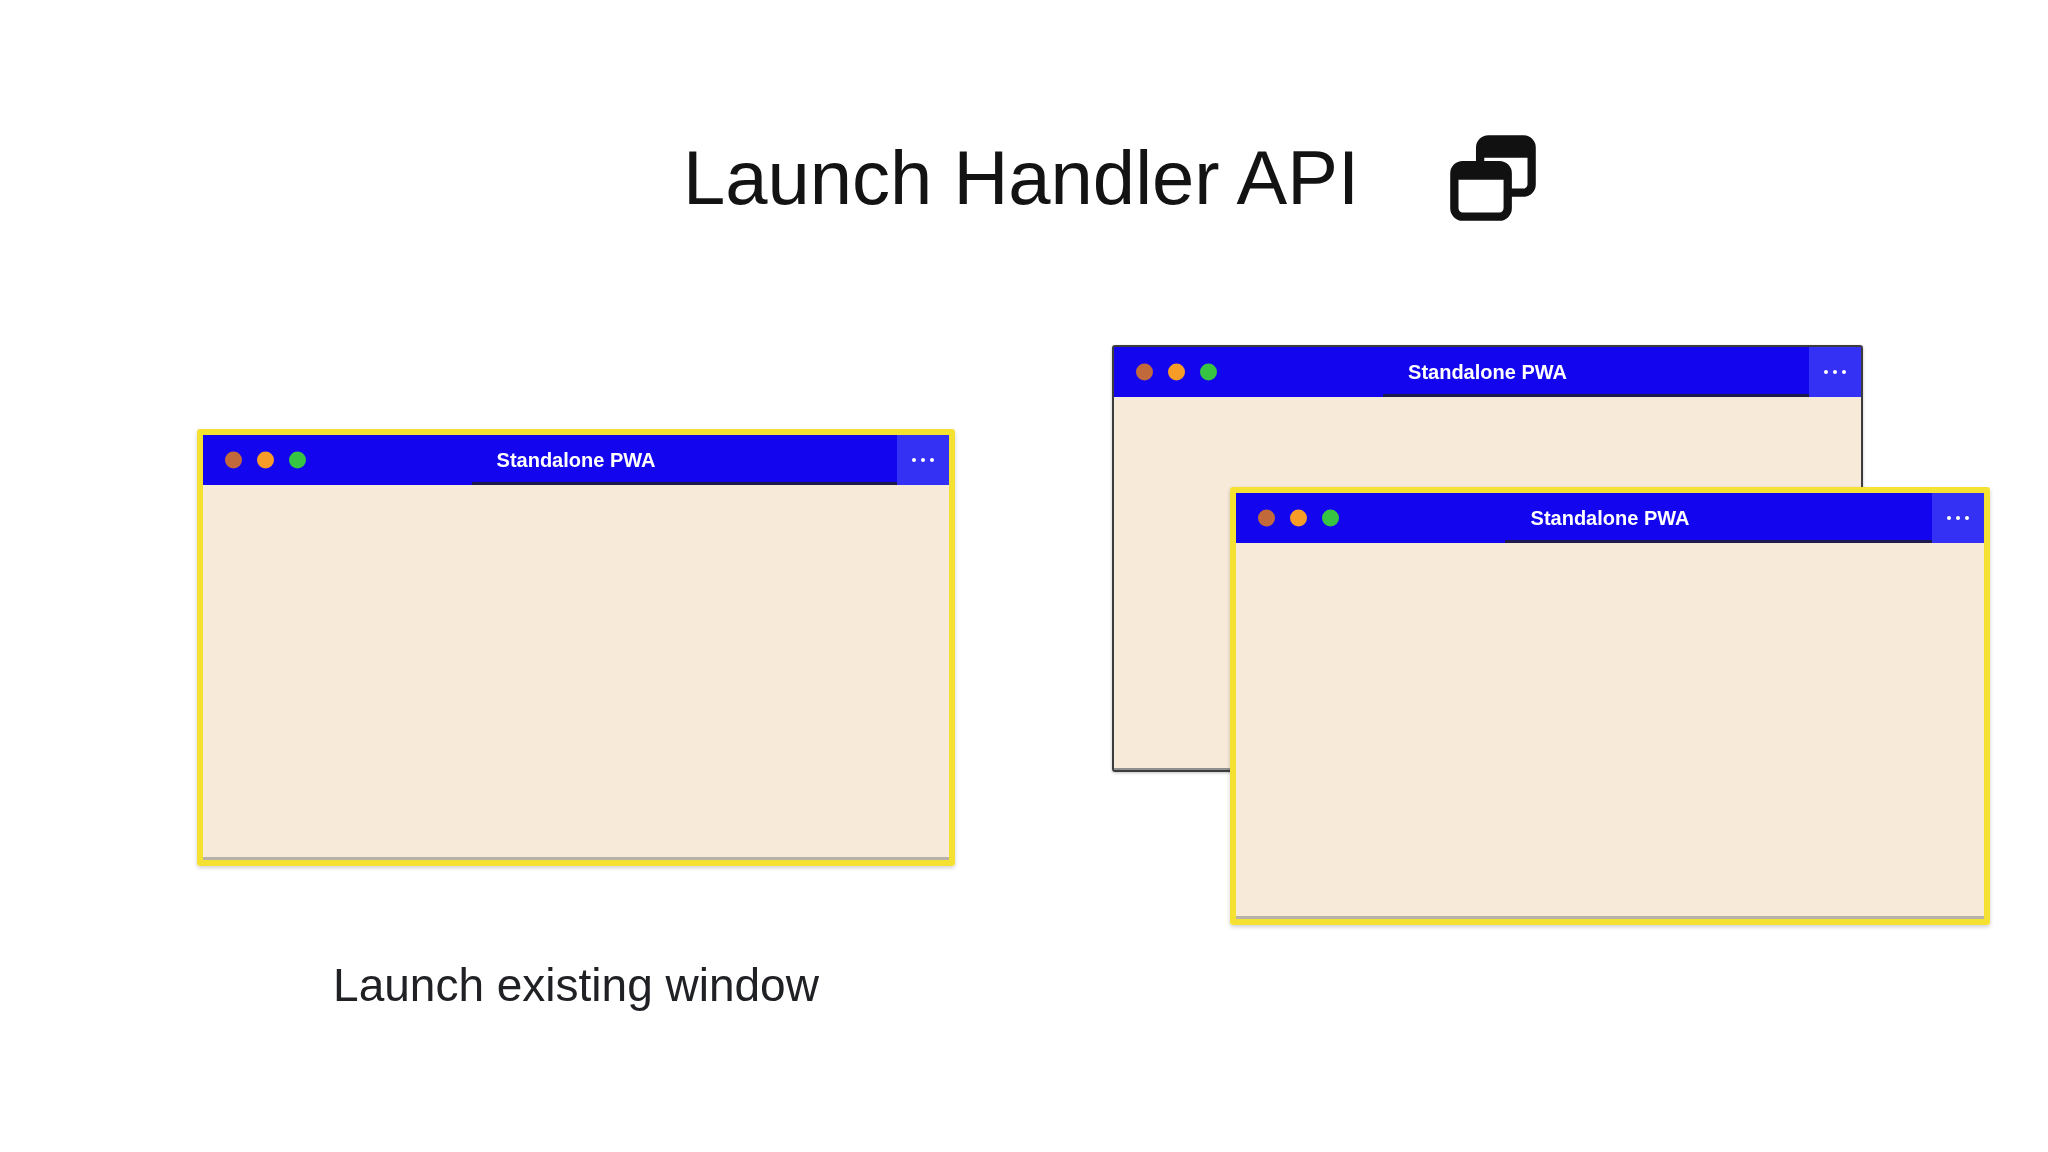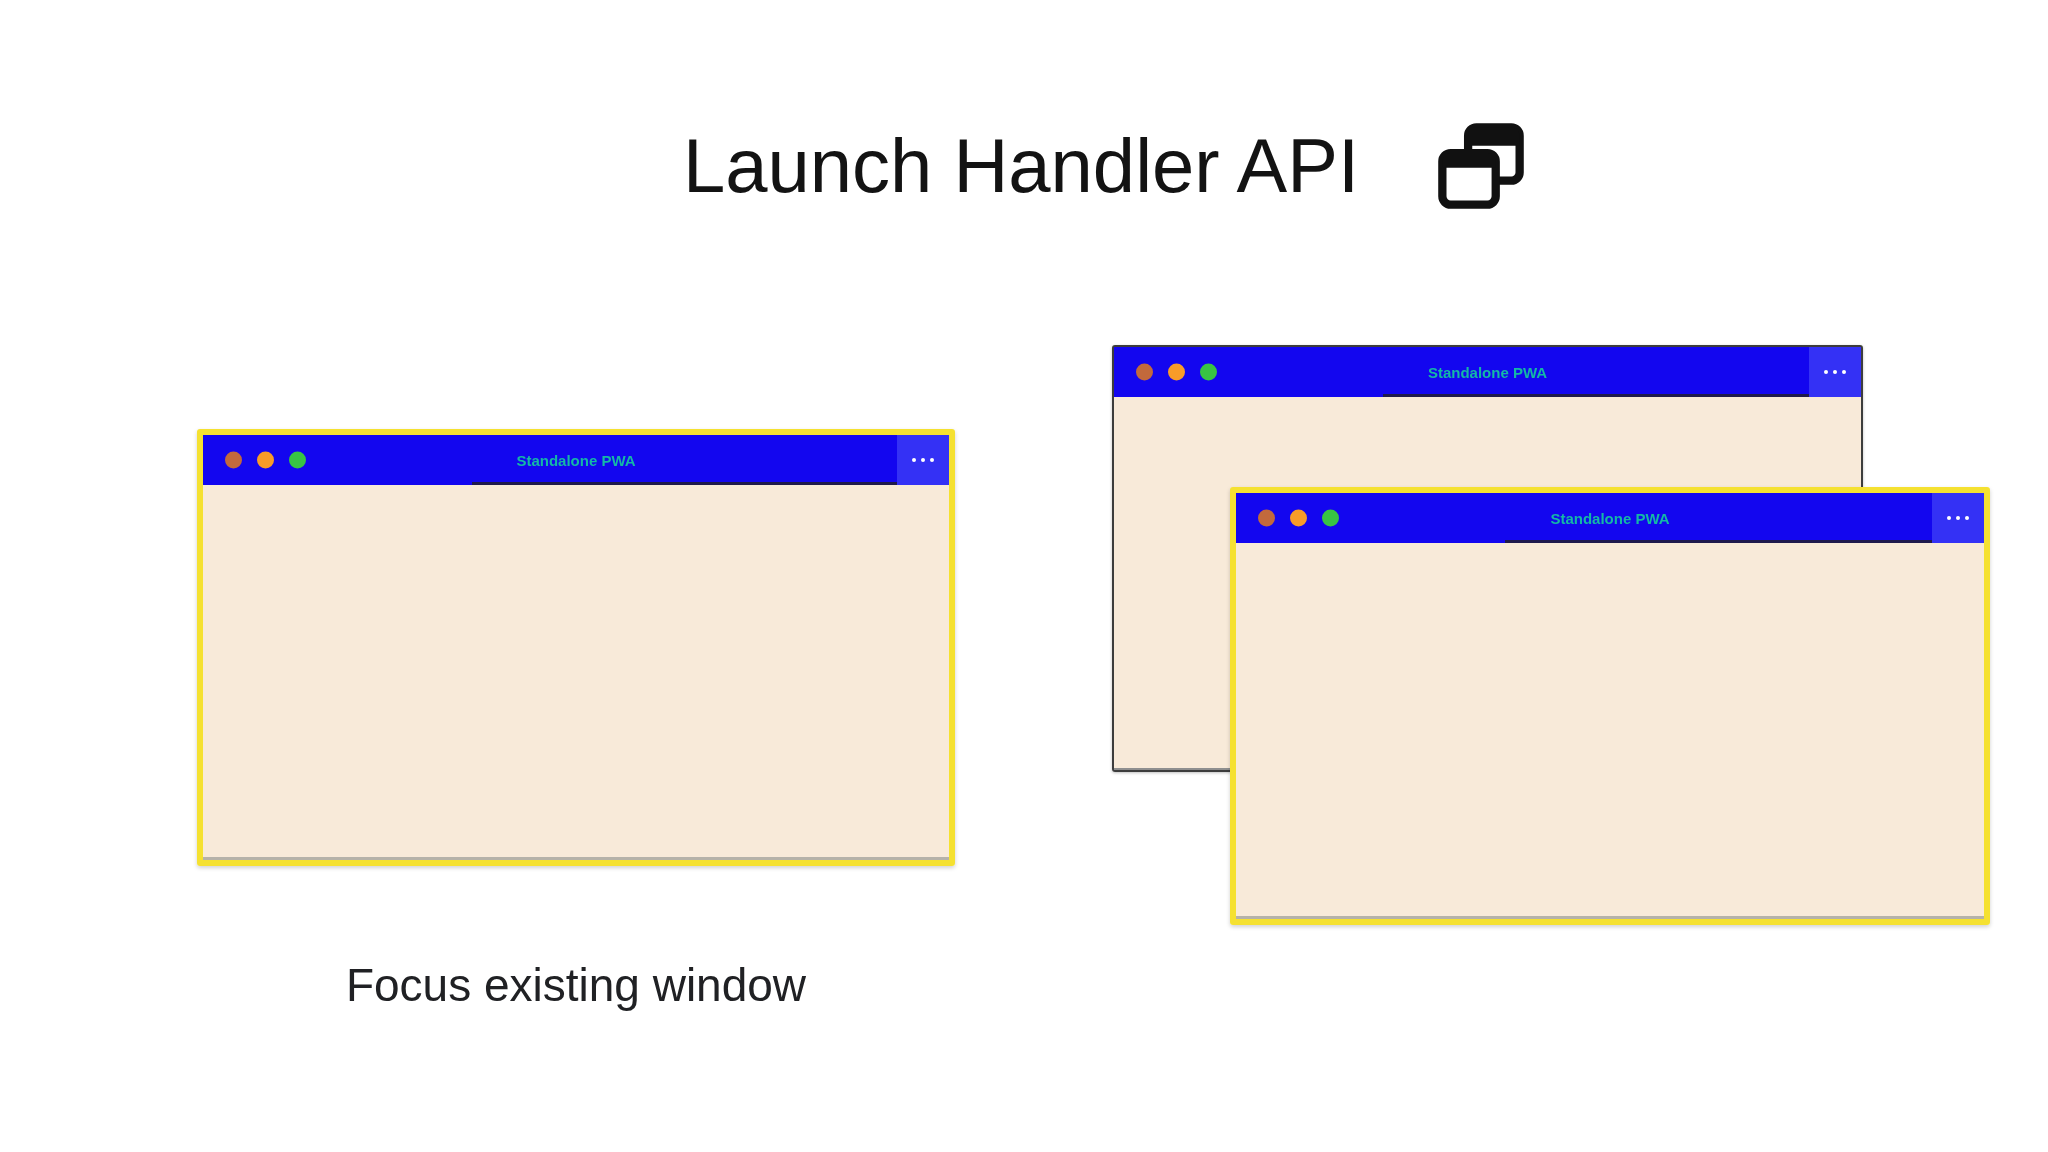--- a/index.html
+++ b/index.html
@@ -16,21 +16,21 @@
   .title-row {
     position: absolute;
     top: 118px; left: 0; right: 0;
     display: flex;
     justify-content: center;
     align-items: center;
     gap: 72px;
     transform: translateX(79px);
   }
   .title-row h1 {
-    margin: 4px;
+    margin: 16px;
     font-size: 76px;
     font-weight: 400;
     color: var(--text-black, #131313);
     letter-spacing: 0;
   }
   .win-icon { width: 92px; height: 92px; display: block; }
 
   
   .pwa-window {
     position: absolute;
@@ -70,22 +70,22 @@
   .dot { width: 17px; height: 17px; border-radius: 50%; display: block; }
   .dot-red    { background: var(--dot-red, #c2693c); }
   .dot-orange { background: var(--dot-orange, #f89c28); }
   .dot-green  { background: var(--dot-green, #38c443); }
 
   .win-title {
     position: absolute;
     left: 0; right: 0; top: 50%;
     transform: translateY(-50%);
     text-align: center;
-    color: #14b8a6;
-    font-size: 15px;
+    color: #ffffff;
+    font-size: 20px;
     font-weight: 600;
   }
   .menu-btn {
     position: absolute;
     right: 0; top: 0; bottom: 0;
     width: 52px;
     background: var(--menu-button-blue, #3431f5);
     display: flex;
     align-items: center;
     justify-content: center;
@@ -170,15 +170,15 @@
       <span class="win-title">Standalone PWA</span>
       <div class="menu-btn">
         <span class="mdot"></span>
         <span class="mdot"></span>
         <span class="mdot"></span>
       </div>
     </div>
     <div class="win-body"></div>
   </div>
 
-  <div class="caption" style="left:197px; width:758px;">Focus existing window</div>
+  <div class="caption" style="left:197px; width:758px;">Launch existing window</div>
 
 </div>
 
 </body></html>

